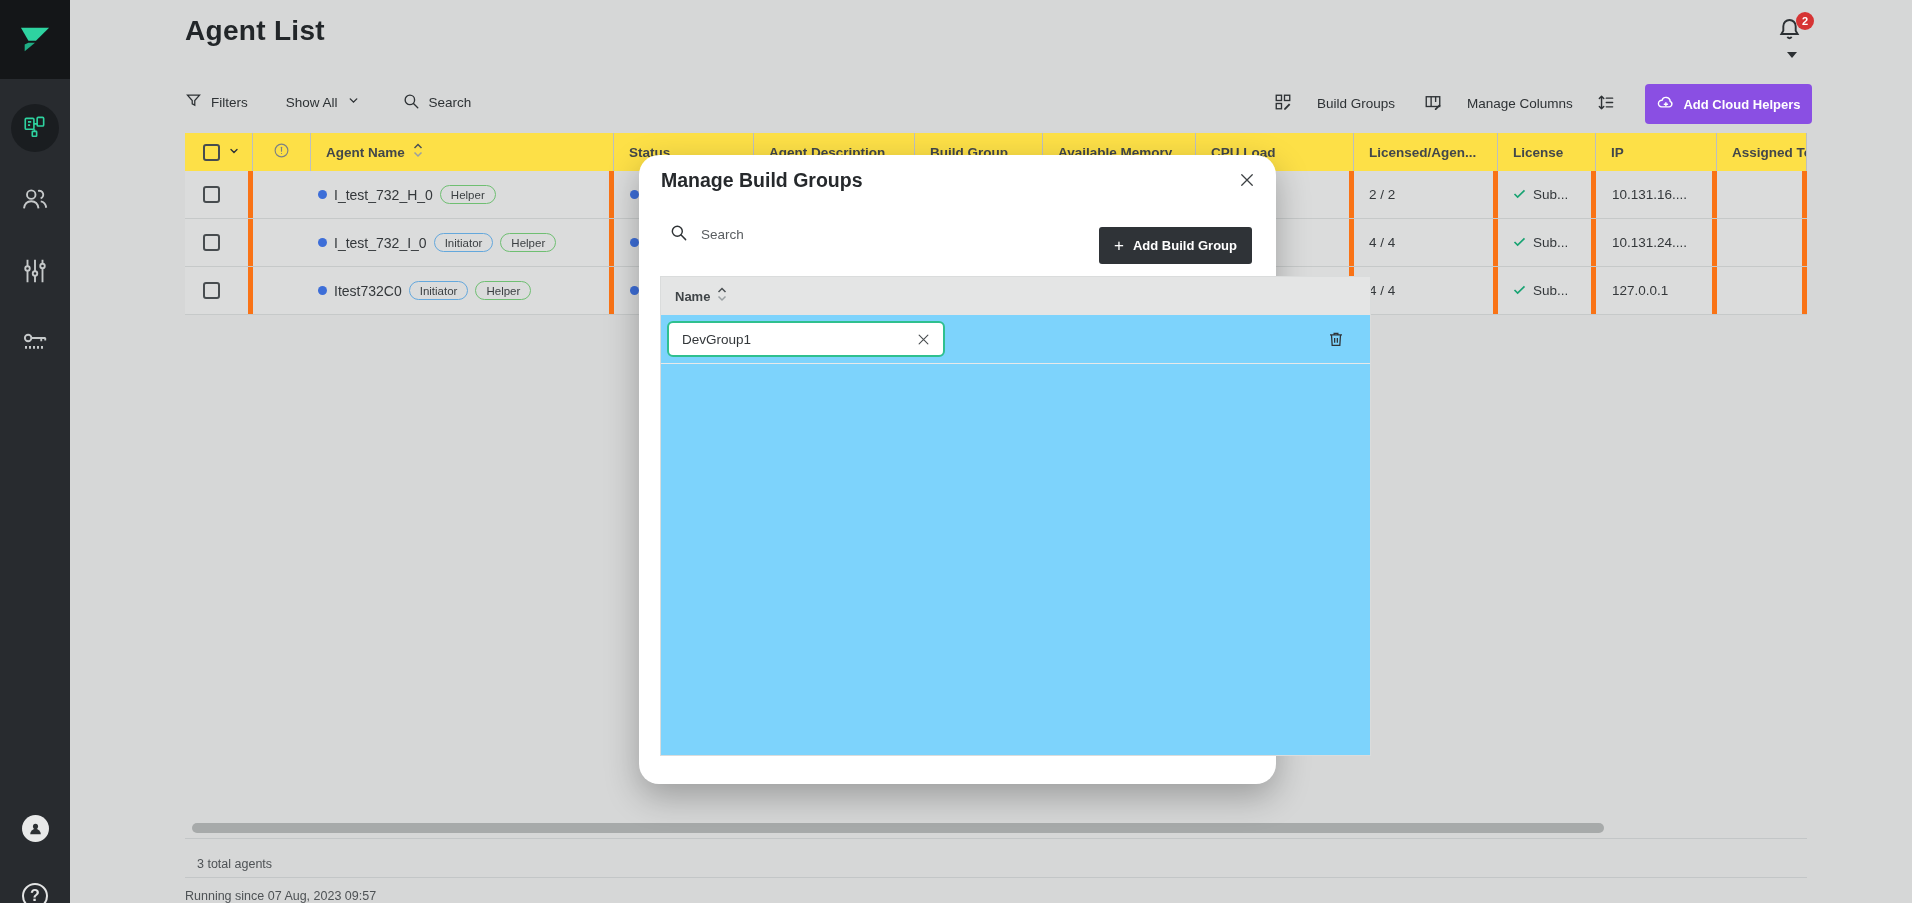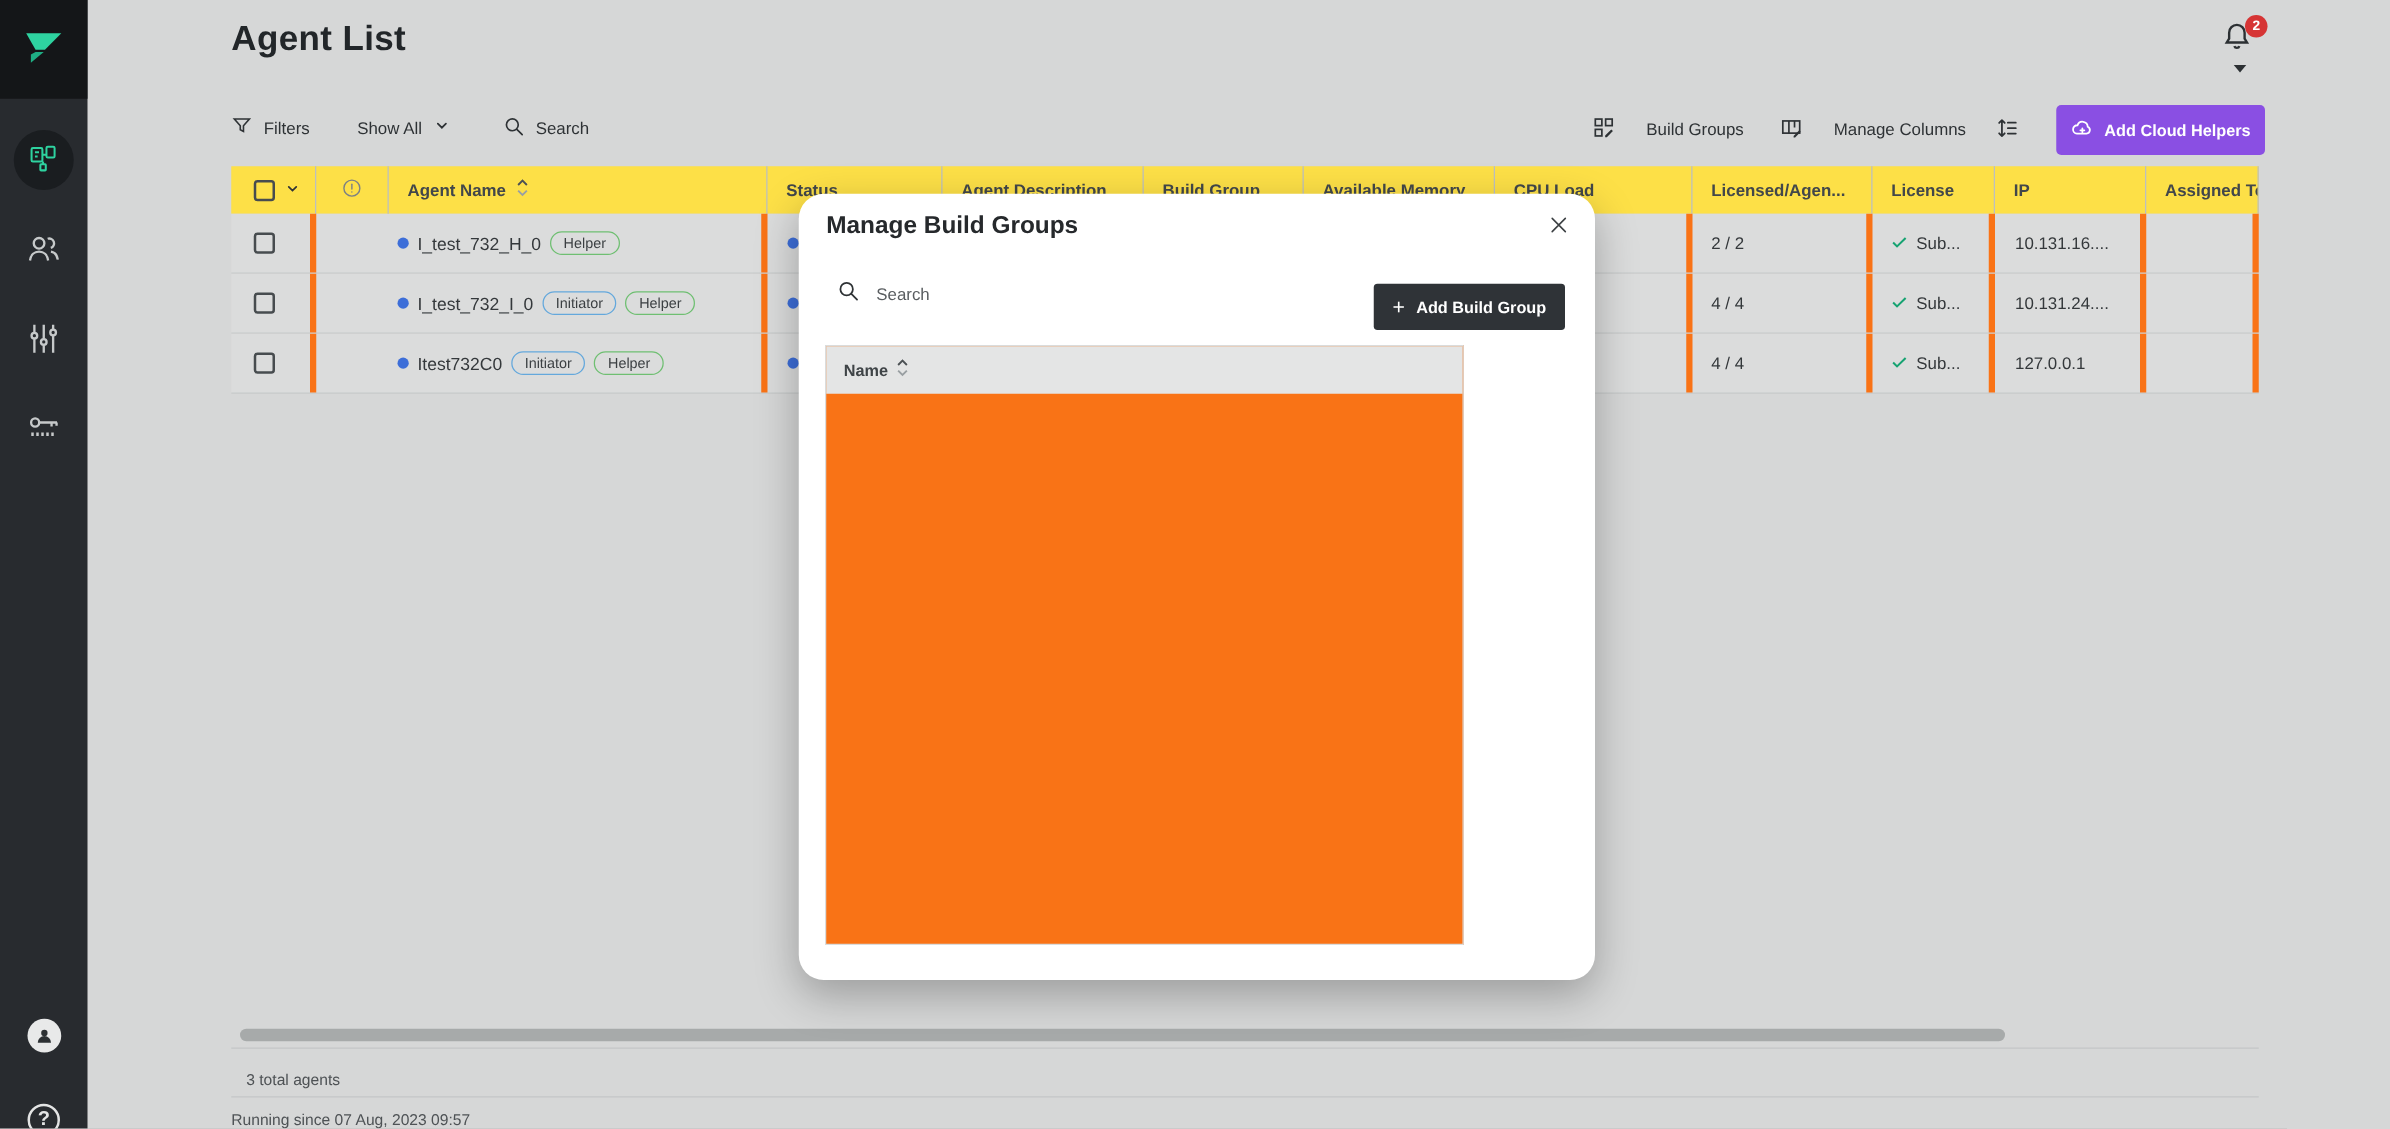--- a/index.html
+++ b/index.html
@@ -75,21 +75,21 @@
   .modal { position:absolute; left:639px; top:155px; width:637px; height:629px; background:#fff;
     border-radius:20px; box-shadow:0 12px 34px rgba(0,0,0,.28); z-index:10; }
   .modal-title { position:absolute; left:22px; top:14px; font-size:19.5px; font-weight:bold; color:#26292c; }
   .modal-close { position:absolute; right:20px; top:16px; width:18px; height:18px; color:#3c4043; cursor:pointer; }
   .modal-search { position:absolute; left:30px; top:68px; display:flex; align-items:center; gap:13px; width:300px; }
   .modal-search input { border:none; outline:none; font-size:13.5px; font-family:"Liberation Sans",sans-serif; color:#33373a; width:240px; background:transparent; }
   .modal-search input::placeholder { color:#595d60; opacity:1; }
   .btn-dark { position:absolute; left:460px; top:72px; width:153px; height:37px; background:#2f3337; border:none; border-radius:3px;
     color:#fff; font-size:13px; font-weight:bold; display:flex; align-items:center; justify-content:center; gap:9px; cursor:pointer; }
   .btn-dark .plus { font-size:17px; font-weight:normal; }
-  .glist { position:absolute; left:21px; top:121px; width:511px; height:480px; border:1px solid #dadcdc; background:#f97316; }
+  .glist { position:absolute; left:21px; top:121px; width:711px; height:480px; border:1px solid #dadcdc; background:#7dd3fc; }
   .glist-head { height:38px; background:#e4e5e5; display:flex; align-items:center; padding-left:14px; gap:7px;
     font-size:13px; font-weight:bold; color:#3f4447; }
   .grow-default { height:50px; display:flex; align-items:center; padding-left:18px; gap:12px;
     border-bottom:1px solid #e8e9e9; font-size:13.5px; color:#33373a; }
   .grow-edit { position:relative; height:49px; border-bottom:1px solid #e8e9e9; }
   .edit-box { position:absolute; left:6px; top:6px; width:278px; height:36px; border:2px solid var(--input-green,#2fc08f);
     border-radius:6px; background:#fff; display:flex; align-items:center; }
   .edit-box input { border:none; outline:none; margin-left:13px; width:200px; font-size:13.5px; font-family:"Liberation Sans",sans-serif; color:#33373a; }
   .edit-clear { position:absolute; right:12px; top:9px; width:15px; height:15px; color:#4a4e51; cursor:pointer; }
   .trash { position:absolute; right:25px; top:15px; width:18px; height:18px; color:#2f3337; cursor:pointer; }
@@ -447,16 +447,32 @@
         <span>Name</span>
         <span class="sort-ic">
           <svg width="10" height="15" viewBox="0 0 10 15" fill="none">
             <path d="M1.5 5L5 1.5 8.5 5" stroke="#4c5154" stroke-width="1.5"></path>
             <path d="M1.5 9.5L5 13 8.5 9.5" stroke="#9aa0a3" stroke-width="1.5"></path>
           </svg>
         </span>
       </div>
 
 
+      <div class="grow-edit">
+        <div class="edit-box">
+          <input type="text" value="DevGroup1" style="">
+          <span class="edit-clear">
+            <svg width="15" height="15" viewBox="0 0 24 24" fill="none" stroke="currentColor" stroke-width="1.8" stroke-linecap="round">
+                <path d="M5 5l14 14M19 5L5 19"></path>
+              </svg>
+          </span>
+        </div>
+        <span class="trash">
+          <svg width="18" height="18" viewBox="0 0 24 24" fill="none" stroke="currentColor" stroke-width="1.7">
+            <path d="M4 6.5h16M9.5 6.5V4.5h5v2M6 6.5l.9 14h10.2l.9-14"></path>
+            <path d="M10.2 10.5v6.5M13.8 10.5v6.5"></path>
+          </svg>
+        </span>
+      </div>
     </div>
   </div>
 
 </div>
 
 </body></html>

